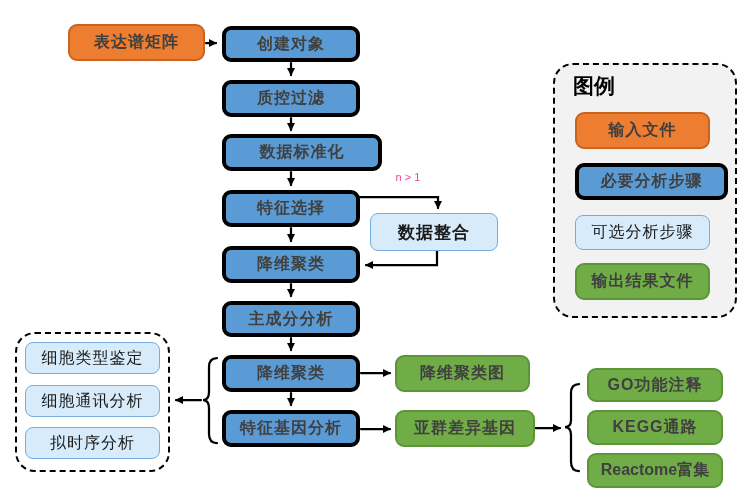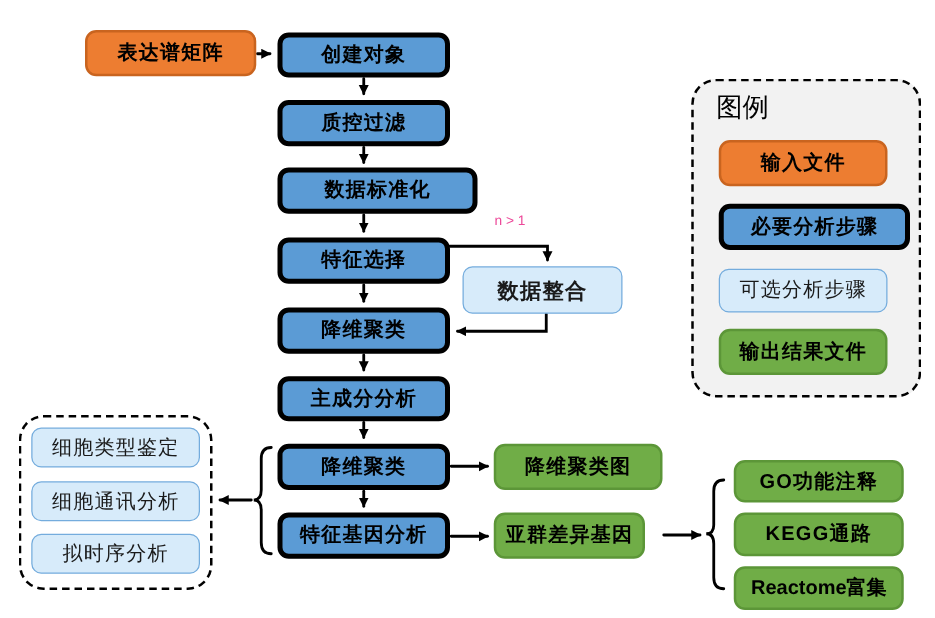--- a/index.html
+++ b/index.html
@@ -7,38 +7,38 @@
     position:relative;
     width:748px;height:494px;
     background:#ffffff;
     font-family:"Liberation Sans","DejaVu Sans",sans-serif;
     overflow:hidden;
   }
   .box{
     position:absolute;
     display:flex;align-items:center;justify-content:center;
     border-radius:9px;
-    font-weight:bold;font-size:16px;color:#000000;
+    font-weight:bold;font-size:16px;color:#404040;
     box-sizing:border-box;
     text-align:center;
     letter-spacing:1px;
   }
   .input-box{background:#ED7D31;border:2px solid #C9641F;}
   .step-box{background:#5B9BD5;border:4px solid #000000;}
   .optional-box{background:#D7EBFA;border:1.5px solid #74ACDD;color:#1a1a1a;font-weight:normal;border-radius:8px;}
   .output-box{background:#70AD47;border:2px solid #5C9638;}
   .dashed-panel{
     position:absolute;box-sizing:border-box;
     border:2.5px dashed #000000;border-radius:20px;
     background:#ffffff;
   }
   .legend-panel{background:#F2F2F2;}
   .legend-title{
     position:absolute;left:573px;top:72px;
-    font-size:21px;font-weight:normal;color:#000000;
+    font-size:21px;font-weight:bold;color:#000000;
   }
   .cond-label{
     position:absolute;left:380px;top:171px;width:56px;
     font-size:11px;color:#ec4899;text-align:center;
   }
   svg.connectors{position:absolute;left:0;top:0;pointer-events:none;}
 </style>
 </head>
 <body>
 
@@ -78,21 +78,21 @@
   <div class="box step-box" style="left:222px;top:190px;width:138px;height:37px;">特征选择</div>
   <div class="box step-box" style="left:222px;top:246px;width:138px;height:37px;">降维聚类</div>
   <div class="box step-box" style="left:222px;top:301px;width:138px;height:36px;">主成分分析</div>
   <div class="box step-box" style="left:222px;top:355px;width:138px;height:37px;">降维聚类</div>
   <div class="box step-box" style="left:222px;top:410px;width:138px;height:37px;">特征基因分析</div>
 
   <div class="cond-label">n &gt; 1</div>
   <div class="box optional-box" style="left:370px;top:213px;width:128px;height:38px;font-size:17px;font-weight:bold;">数据整合</div>
 
   <div class="box output-box" style="left:395px;top:355px;width:135px;height:37px;">降维聚类图</div>
-  <div class="box output-box" style="left:395px;top:410px;width:121px;height:37px;">亚群差异基因</div>
+  <div class="box output-box" style="left:395px;top:410px;width:140px;height:37px;">亚群差异基因</div>
   <div class="box output-box" style="left:587px;top:368px;width:136px;height:34px;">GO功能注释</div>
   <div class="box output-box" style="left:587px;top:410px;width:136px;height:35px;">KEGG通路</div>
   <div class="box output-box" style="left:587px;top:453px;width:136px;height:35px;letter-spacing:0;">Reactome富集</div>
 
   <div class="dashed-panel" style="left:15px;top:332px;width:155px;height:140px;"></div>
   <div class="box optional-box" style="left:25px;top:342px;width:135px;height:32px;">细胞类型鉴定</div>
   <div class="box optional-box" style="left:25px;top:427px;width:135px;height:32px;">拟时序分析</div>
   <div class="box optional-box" style="left:25px;top:385px;width:135px;height:32px;">细胞通讯分析</div>
 
   <div class="dashed-panel legend-panel" style="left:553px;top:63px;width:184px;height:255px;"></div>

